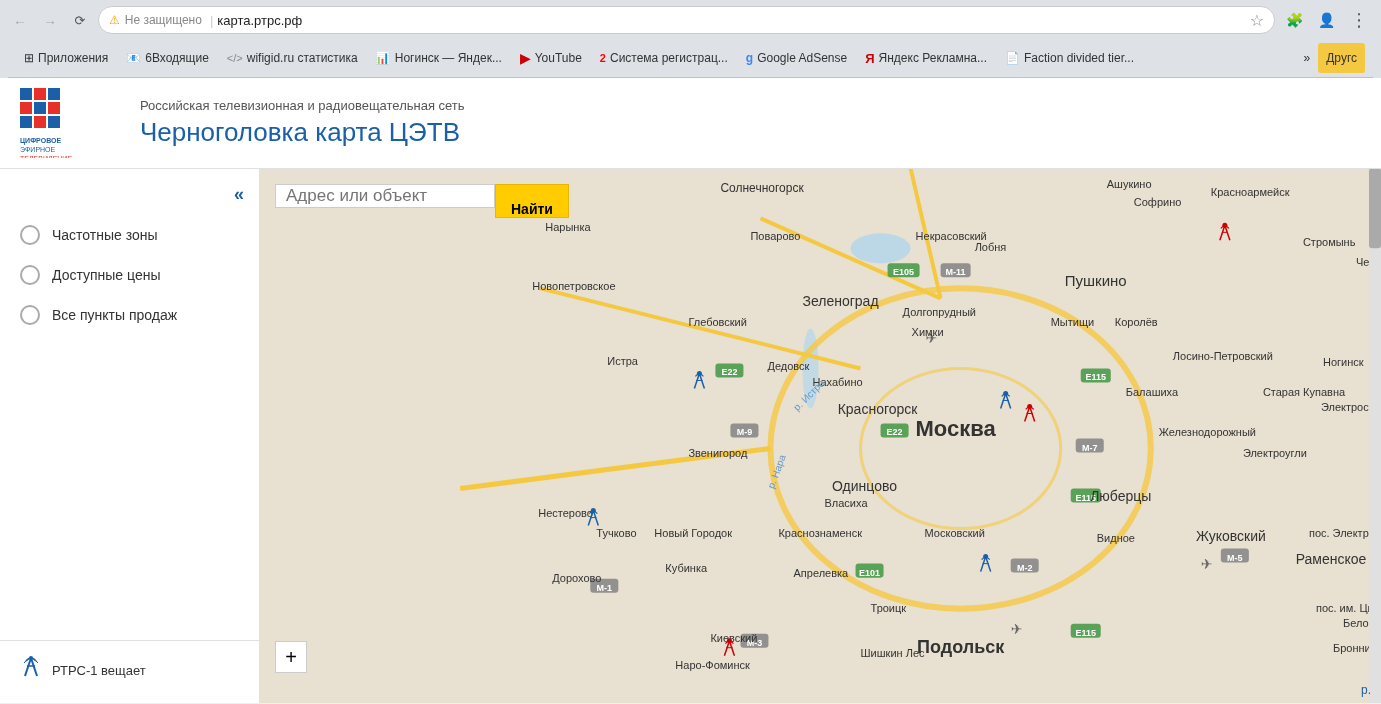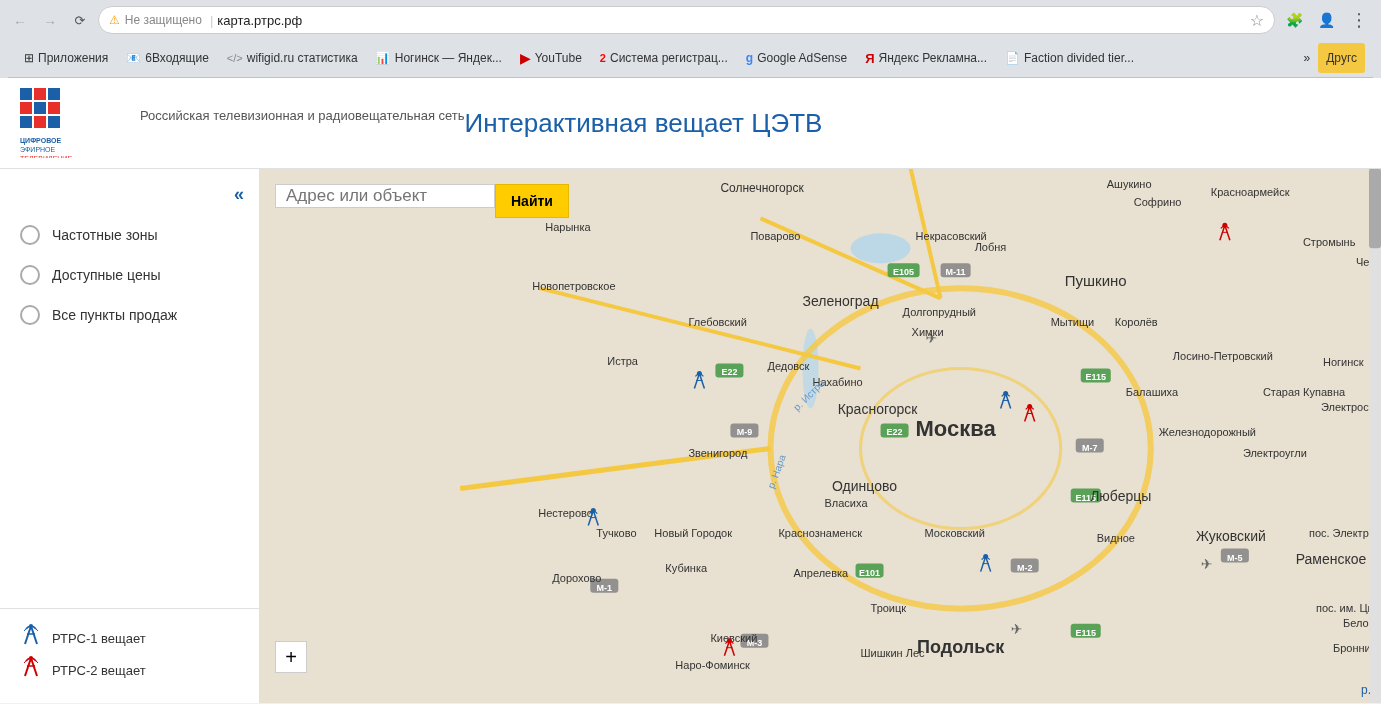--- a/index.html
+++ b/index.html
@@ -139,21 +139,21 @@
       align-items: center;
       margin-right: 30px;
     }
     .logo-img {
       width: 80px;
       height: 70px;
       margin-right: 10px;
     }
     .header-text {
       display: flex;
-      flex-direction: row;
+      flex-direction: column;
       justify-content: center;
     }
     .header-subtitle {
       font-size: 13px;
       color: #555;
       margin-bottom: 4px;
     }
     .header-title {
       font-size: 26px;
       color: #1a5fa8;
@@ -252,22 +252,22 @@
     .map-search-input {
       width: 220px;
       height: 24px;
       padding: 5px 10px;
       border: 1px solid #ccc;
       font-size: 17px;
       outline: none;
       background: white;
     }
     .map-search-btn {
-      height: 34px;
-      padding: 2px 15px;
+      height: 16px;
+      padding: 16px 15px;
       background: #ffcc00;
       border: 1px solid #e6b800;
       cursor: pointer;
       font-size: 14px;
       font-weight: bold;
     }
 
     
     .map-zoom {
       position: absolute;
@@ -369,21 +369,21 @@
         <rect x="14" y="28" width="12" height="12" fill="#e8302a"></rect>
         <rect x="28" y="28" width="12" height="12" fill="#1a5fa8"></rect>
 
         <text x="0" y="55" font-size="7" fill="#1a5fa8" font-weight="bold">ЦИФРОВОЕ</text>
         <text x="0" y="64" font-size="7" fill="#1a5fa8">ЭФИРНОЕ</text>
         <text x="0" y="73" font-size="7" fill="#e8302a">ТЕЛЕВИДЕНИЕ</text>
       </svg>
     </div>
     <div class="header-text">
       <span class="header-subtitle">Российская телевизионная и радиовещательная сеть</span>
-      <span class="header-title">Интерактивная вещает ЦЭТВ</span>
+      <span class="header-title">Черноголовка карта ЦЭТВ</span>
     </div>
   </div>
 
   <div class="main-layout">
 
     <div class="sidebar">
       <div class="sidebar-collapse">
         <button class="collapse-btn">«</button>
       </div>
 
@@ -404,31 +404,20 @@
         <div class="legend-item">
           <svg width="22" height="22" viewBox="0 0 22 22">
             <line x1="11" y1="2" x2="5" y2="20" stroke="#1a5fa8" stroke-width="2"></line>
             <line x1="11" y1="2" x2="17" y2="20" stroke="#1a5fa8" stroke-width="2"></line>
             <line x1="7" y1="10" x2="15" y2="10" stroke="#1a5fa8" stroke-width="1.5"></line>
             <circle cx="11" cy="2" r="2" fill="#1a5fa8"></circle>
             <path d="M6 5 Q11 -1 16 5" fill="none" stroke="#1a5fa8" stroke-width="1.5"></path>
             <path d="M4 7 Q11 -3 18 7" fill="none" stroke="#1a5fa8" stroke-width="1"></path>
           </svg>
           <span>РТРС-1 вещает</span>
-        </div>
-        <div class="legend-item">
-          <svg width="22" height="22" viewBox="0 0 22 22">
-            <line x1="11" y1="2" x2="5" y2="20" stroke="#cc0000" stroke-width="2"></line>
-            <line x1="11" y1="2" x2="17" y2="20" stroke="#cc0000" stroke-width="2"></line>
-            <line x1="7" y1="10" x2="15" y2="10" stroke="#cc0000" stroke-width="1.5"></line>
-            <circle cx="11" cy="2" r="2" fill="#cc0000"></circle>
-            <path d="M6 5 Q11 -1 16 5" fill="none" stroke="#cc0000" stroke-width="1.5"></path>
-            <path d="M4 7 Q11 -3 18 7" fill="none" stroke="#cc0000" stroke-width="1"></path>
-          </svg>
-          <span>РТРС-2 вещает</span>
         </div>
       </div>
     </div>
 
     <div class="map-area">
 
       <svg width="100%" height="100%" style="position:absolute;top:0;left:0;" viewBox="0 0 1120 535" preserveAspectRatio="xMidYMid slice">
 
         <rect width="1120" height="535" fill="#e8e0d0"></rect>
 

